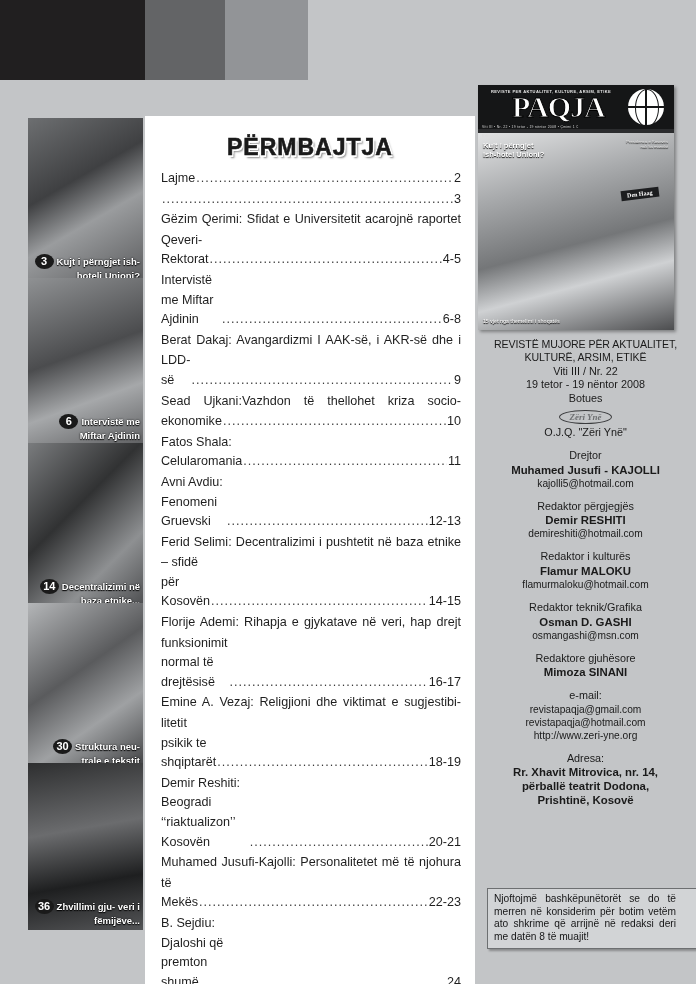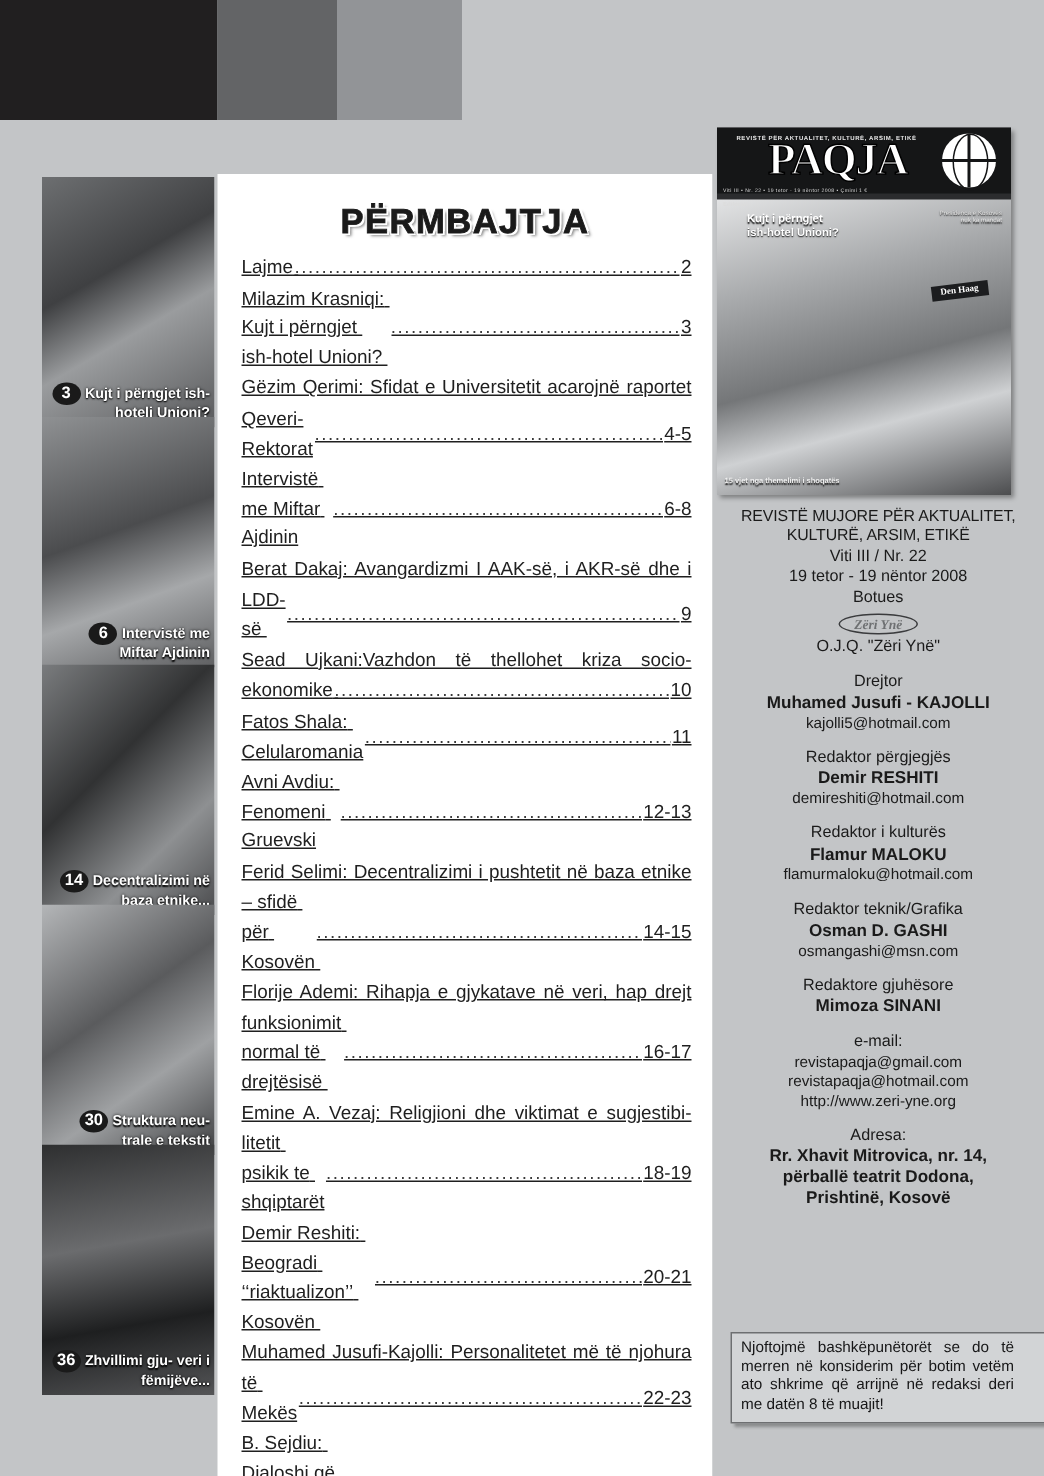--- a/index.html
+++ b/index.html
@@ -113,22 +113,21 @@
   }
   .toc-list {
     padding: 0 14px 0 16px;
   }
   .toc-entry {
     font-size: 12.6px;
     line-height: 19.6px;
     color: #1f1f1f;
     margin-bottom: 1px;
     display: flex;
-    align-items: center;
-    text-decoration: underline;
+    align-items: flex-end;
   }
   .toc-entry .t-text {
     white-space: pre-wrap;
     flex: 0 1 auto;
   }
   .toc-entry .t-dots {
     flex: 1 1 auto;
     overflow: hidden;
     white-space: nowrap;
     letter-spacing: 1px;
@@ -200,21 +199,21 @@
   }
   .cover-subbar {
     position: absolute; left: 4px; right: 4px; top: 40px; height: 6px;
     font-size: 3.4px; color: #d8d8d8; letter-spacing: .3px;
   }
   .cover-photo {
     position: absolute; left: 0; top: 48px; right: 0; bottom: 0;
     background: linear-gradient(165deg,#e2e3e4 0%,#a8aaac 28%,#747678 55%,#cfd1d3 72%,#4c4d4f 100%);
   }
   .cover-headline {
-    position: absolute; left: 20px; top: 56px; width: 96px;
+    position: absolute; left: 5px; top: 56px; width: 96px;
     color: #ffffff; font-size: 7.5px; font-weight: bold; line-height: 9px;
     text-shadow: 0 1px 1px #000;
   }
   .cover-kicker {
     position: absolute; left: 4px; top: 48px;
     color: #dcdcdc; font-size: 4px; font-weight: bold;
   }
   .cover-sidetext {
     position: absolute; right: 6px; top: 54px; width: 74px;
     color: #e6e6e6; font-size: 4.2px; line-height: 5.4px; text-align: right;
@@ -325,21 +324,20 @@
 
   <div class="content-panel">
     <div class="toc-title">PËRMBAJTJA</div>
     <div class="toc-list" id="toc-list">
         <div class="toc-entry">
           <span class="t-text">Lajme </span>
           <span class="t-dots">........................................................................................................................</span>
           <span class="t-page">2</span>
         </div>
         <div class="toc-entry">
-          <span class="t-text">Milazim Krasniqi: Kujt i përngjet ish-hotel Unioni? </span>
           <span class="t-dots">........................................................................................................................</span>
           <span class="t-page">3</span>
         </div>
         <div class="toc-entry justified nodots">
           <span class="t-text">Gëzim Qerimi: Sfidat e Universitetit acarojnë raportet</span>
           <span class="t-page"></span>
         </div>
         <div class="toc-entry">
           <span class="t-text">Qeveri-Rektorat</span>
           <span class="t-dots">........................................................................................................................</span>

